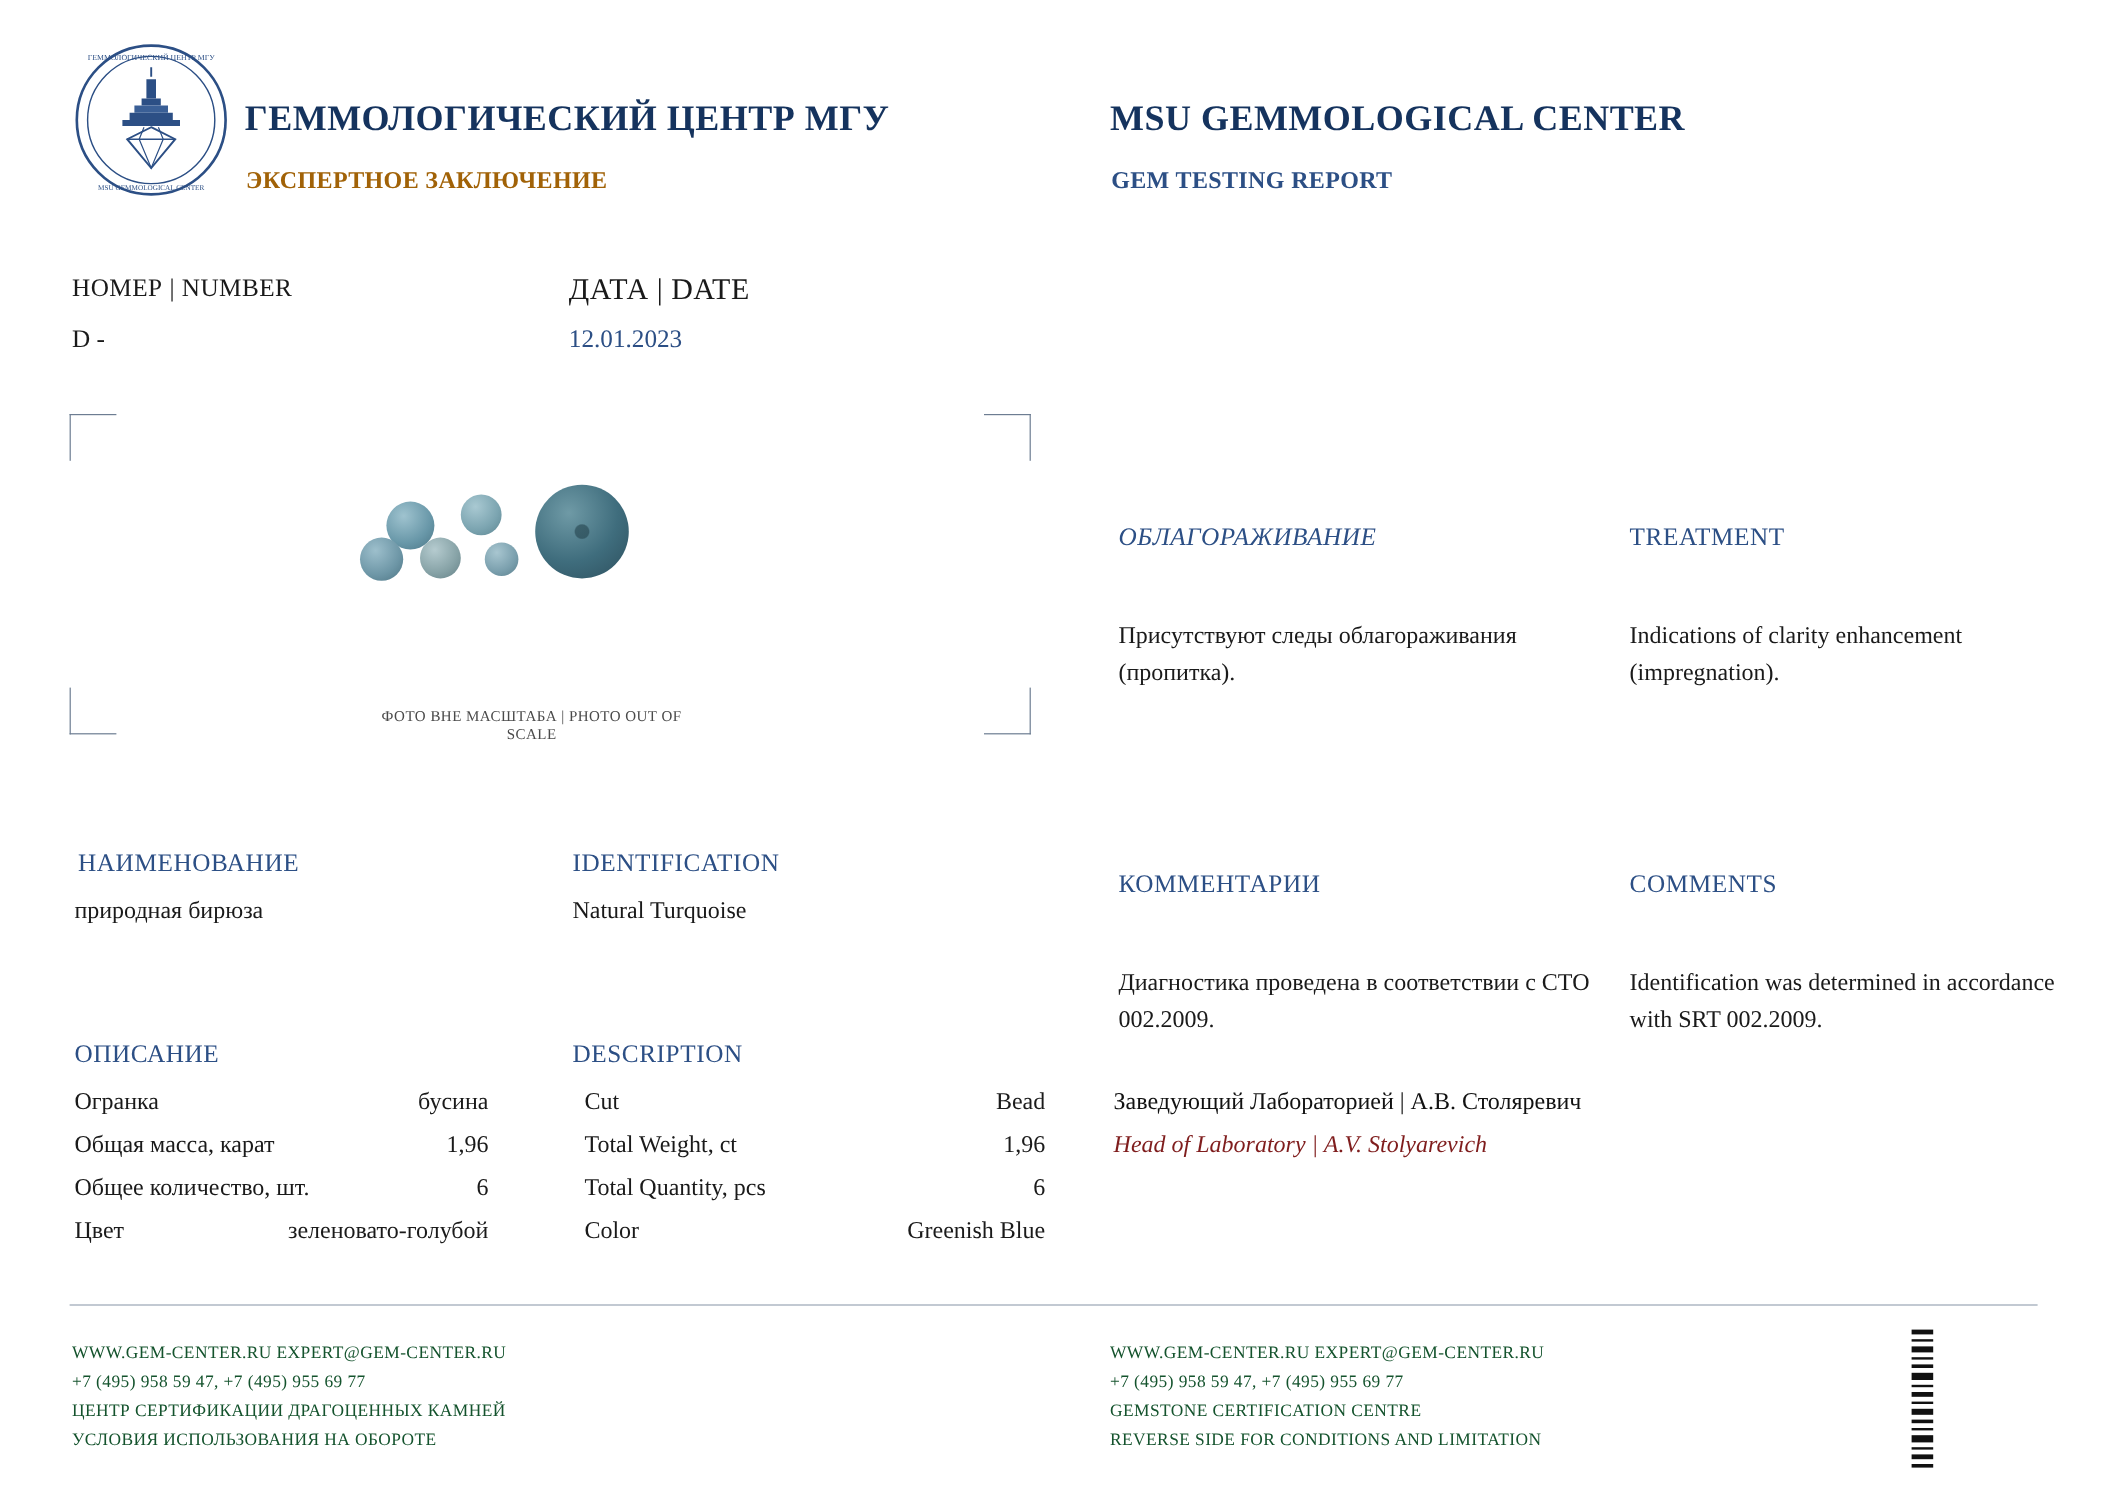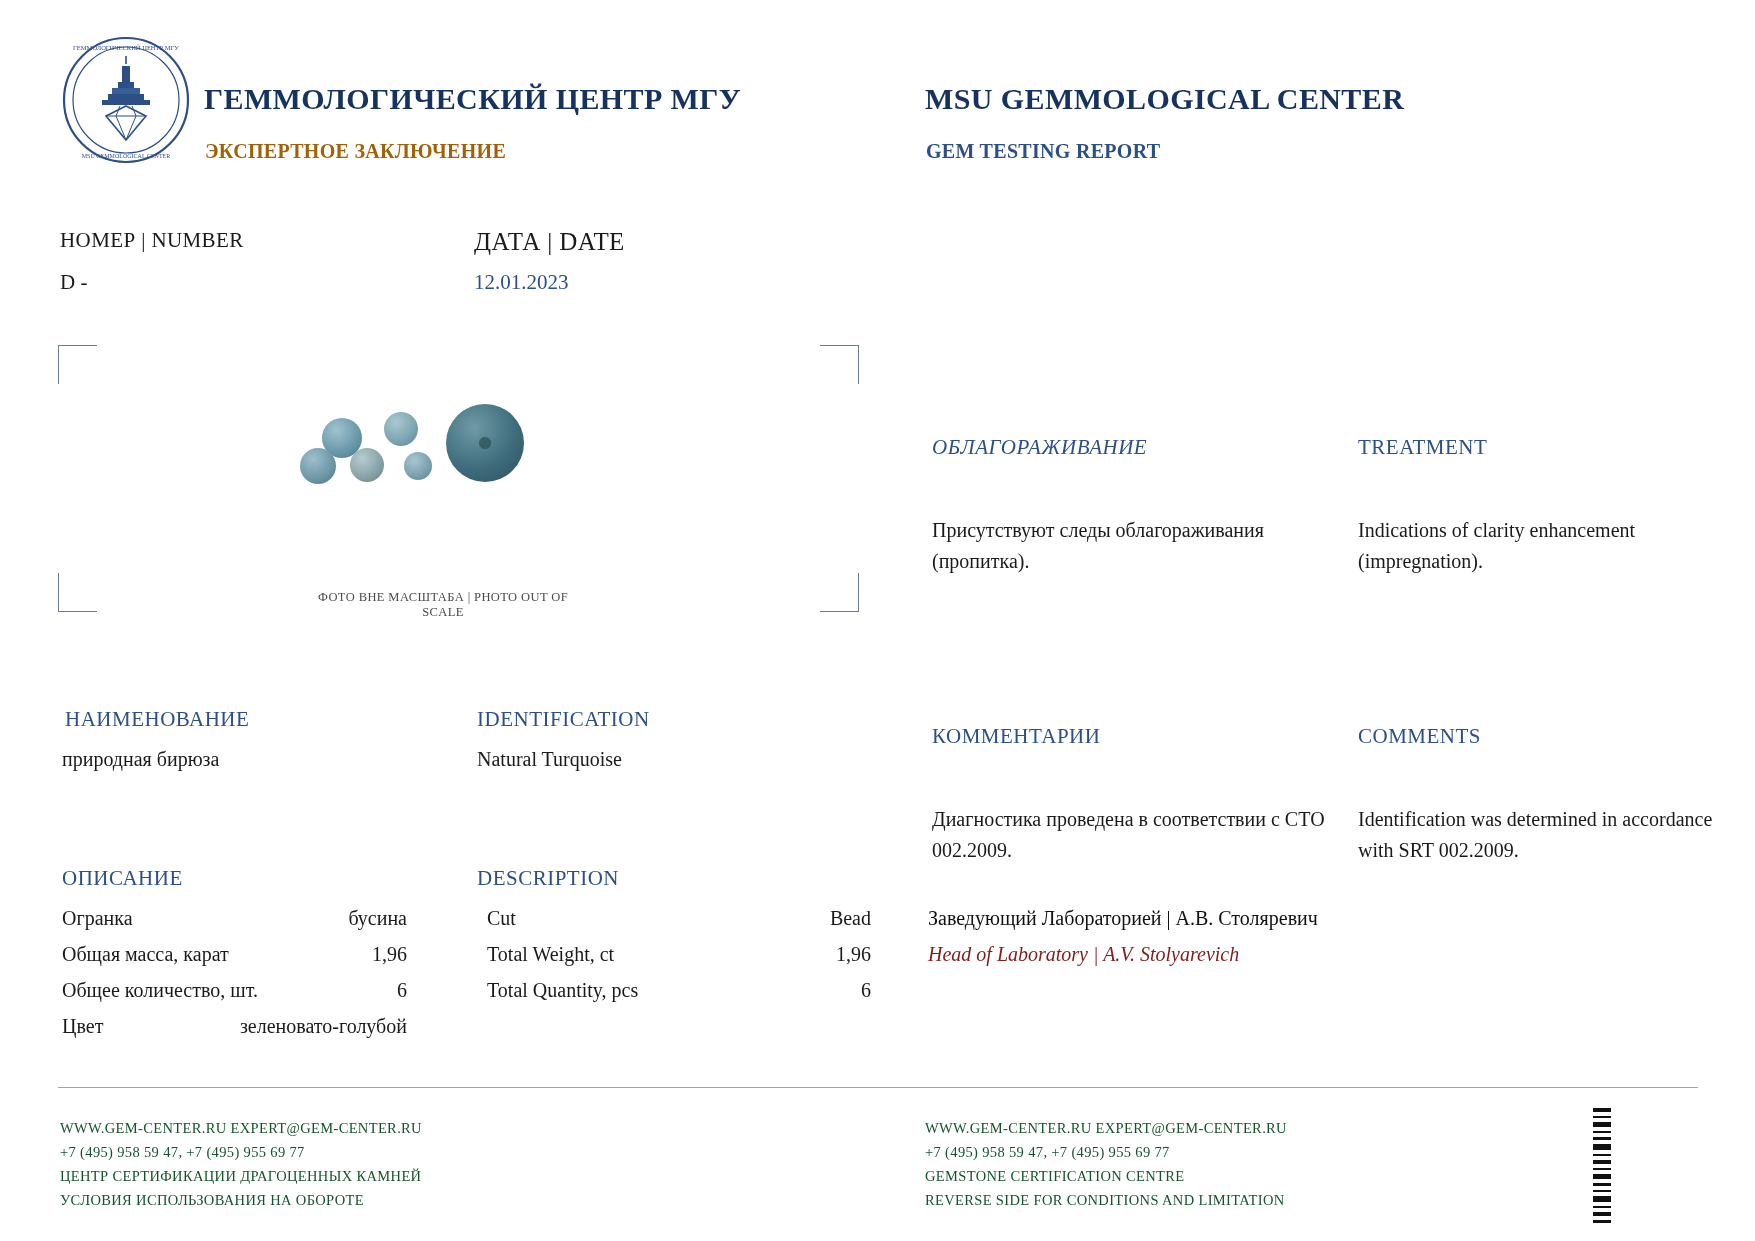--- a/index.html
+++ b/index.html
@@ -343,20 +343,24 @@
       <span class="desc-val">Bead</span>
     </div>
     <div class="desc-row">
       <span class="desc-key">Total Weight, ct</span>
       <span class="desc-val">1,96</span>
     </div>
     <div class="desc-row">
       <span class="desc-key">Total Quantity, pcs</span>
       <span class="desc-val">6</span>
     </div>
+    <div class="desc-row">
+      <span class="desc-key">Color</span>
+      <span class="desc-val">Greenish Blue</span>
+    </div>
   </div>
 
   <div class="sig-1">Заведующий Лабораторией | А.В. Столяревич</div>
   <div class="sig-2">Head of Laboratory | A.V. Stolyarevich</div>
 
   <div class="footer-rule"></div>
 
   <div class="foot-col foot-left">
     <div class="foot-line">WWW.GEM-CENTER.RU EXPERT@GEM-CENTER.RU</div>
     <div class="foot-line">+7 (495) 958 59 47, +7 (495) 955 69 77</div>

